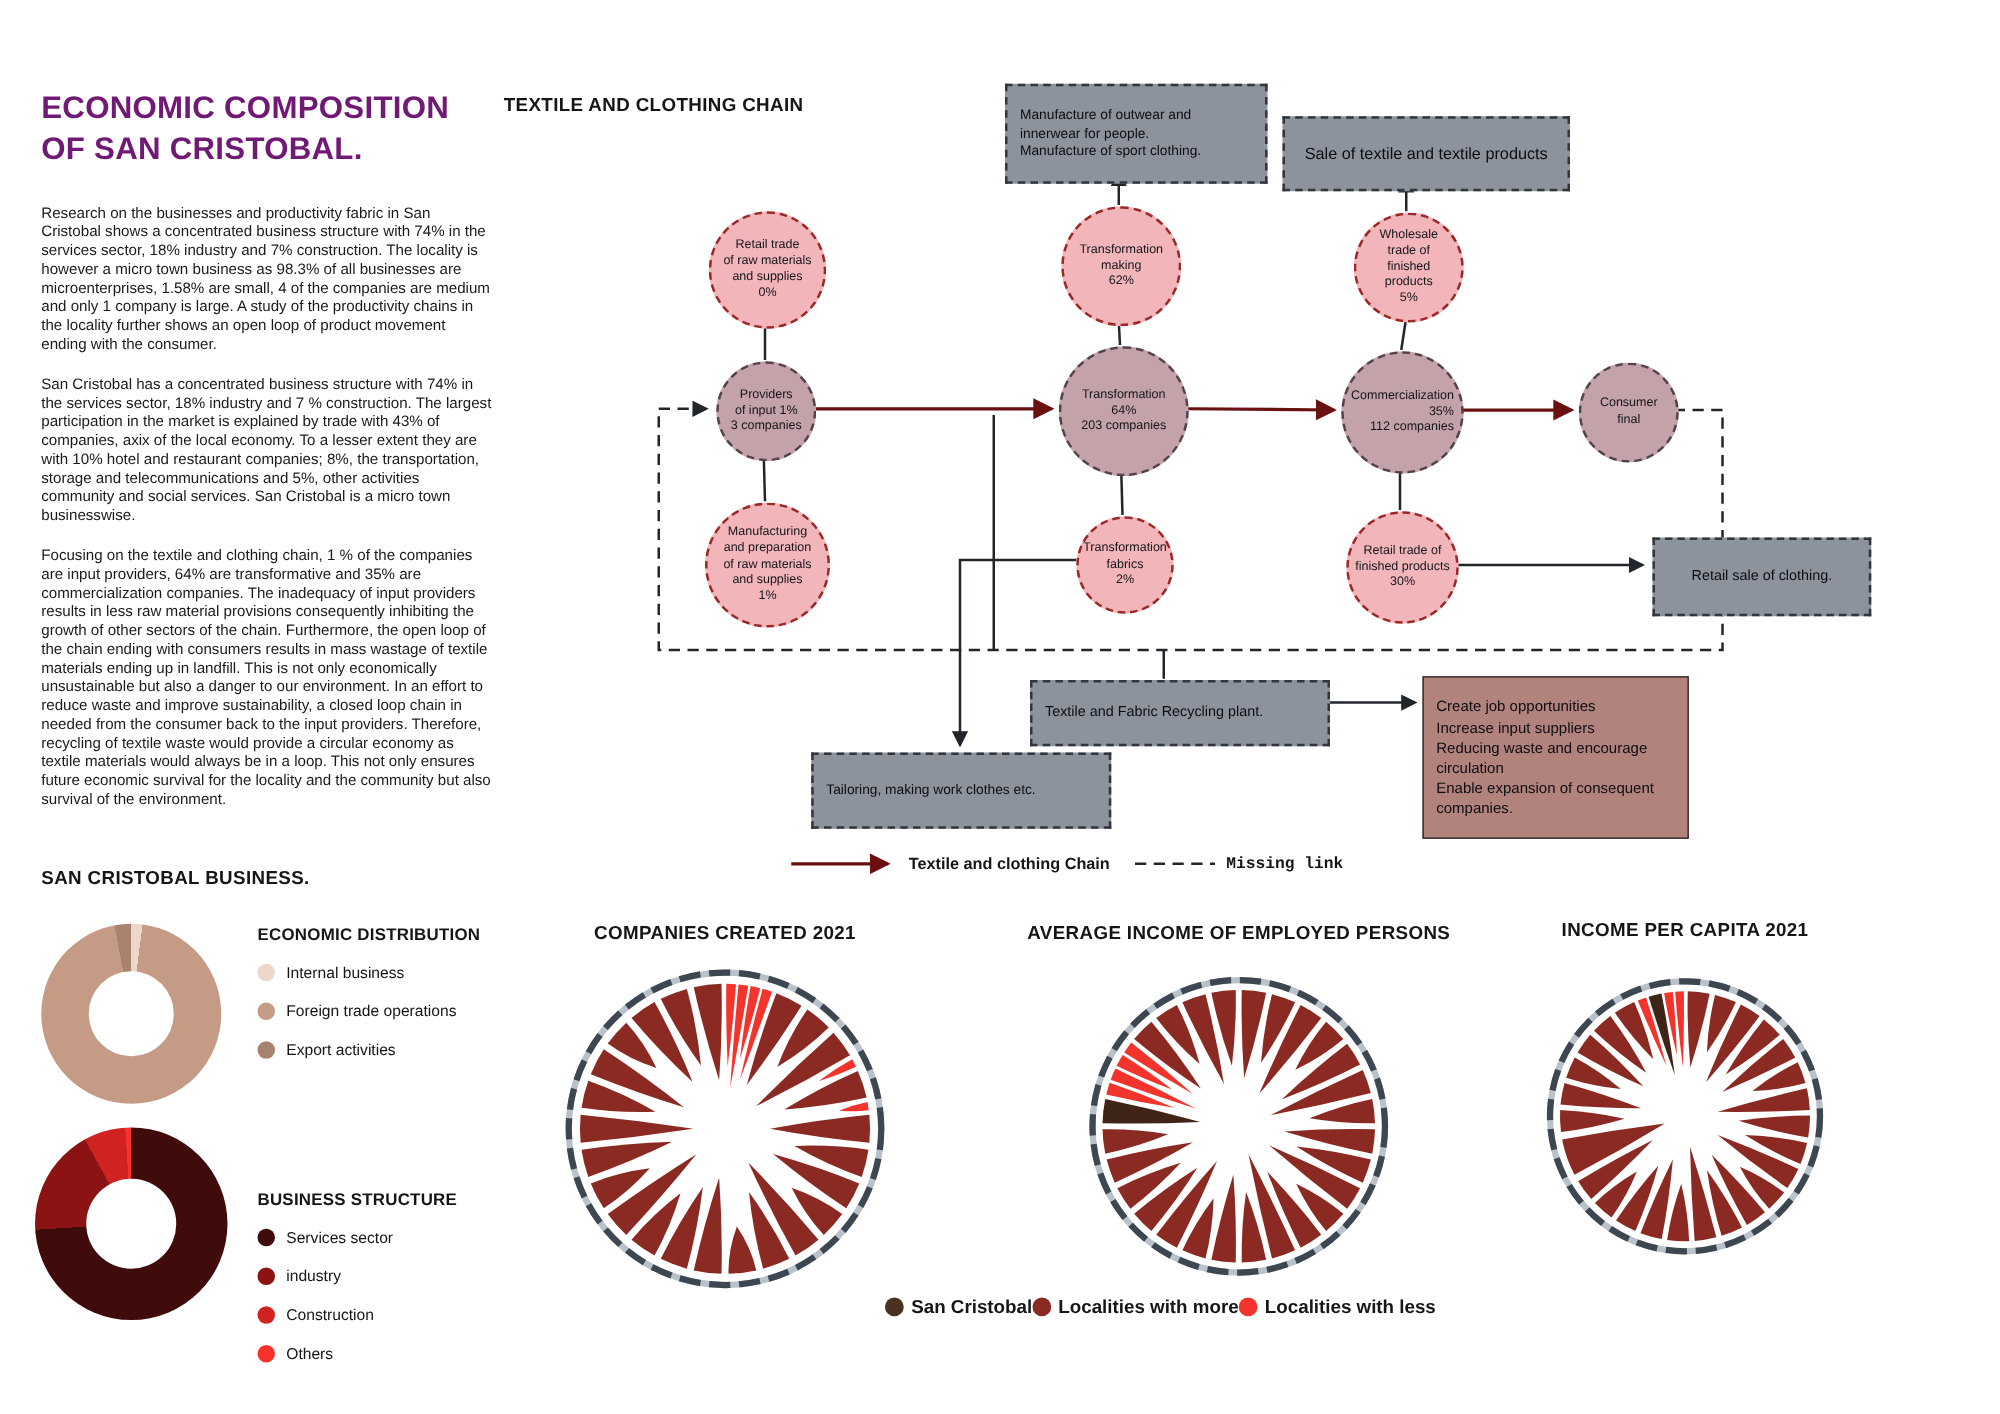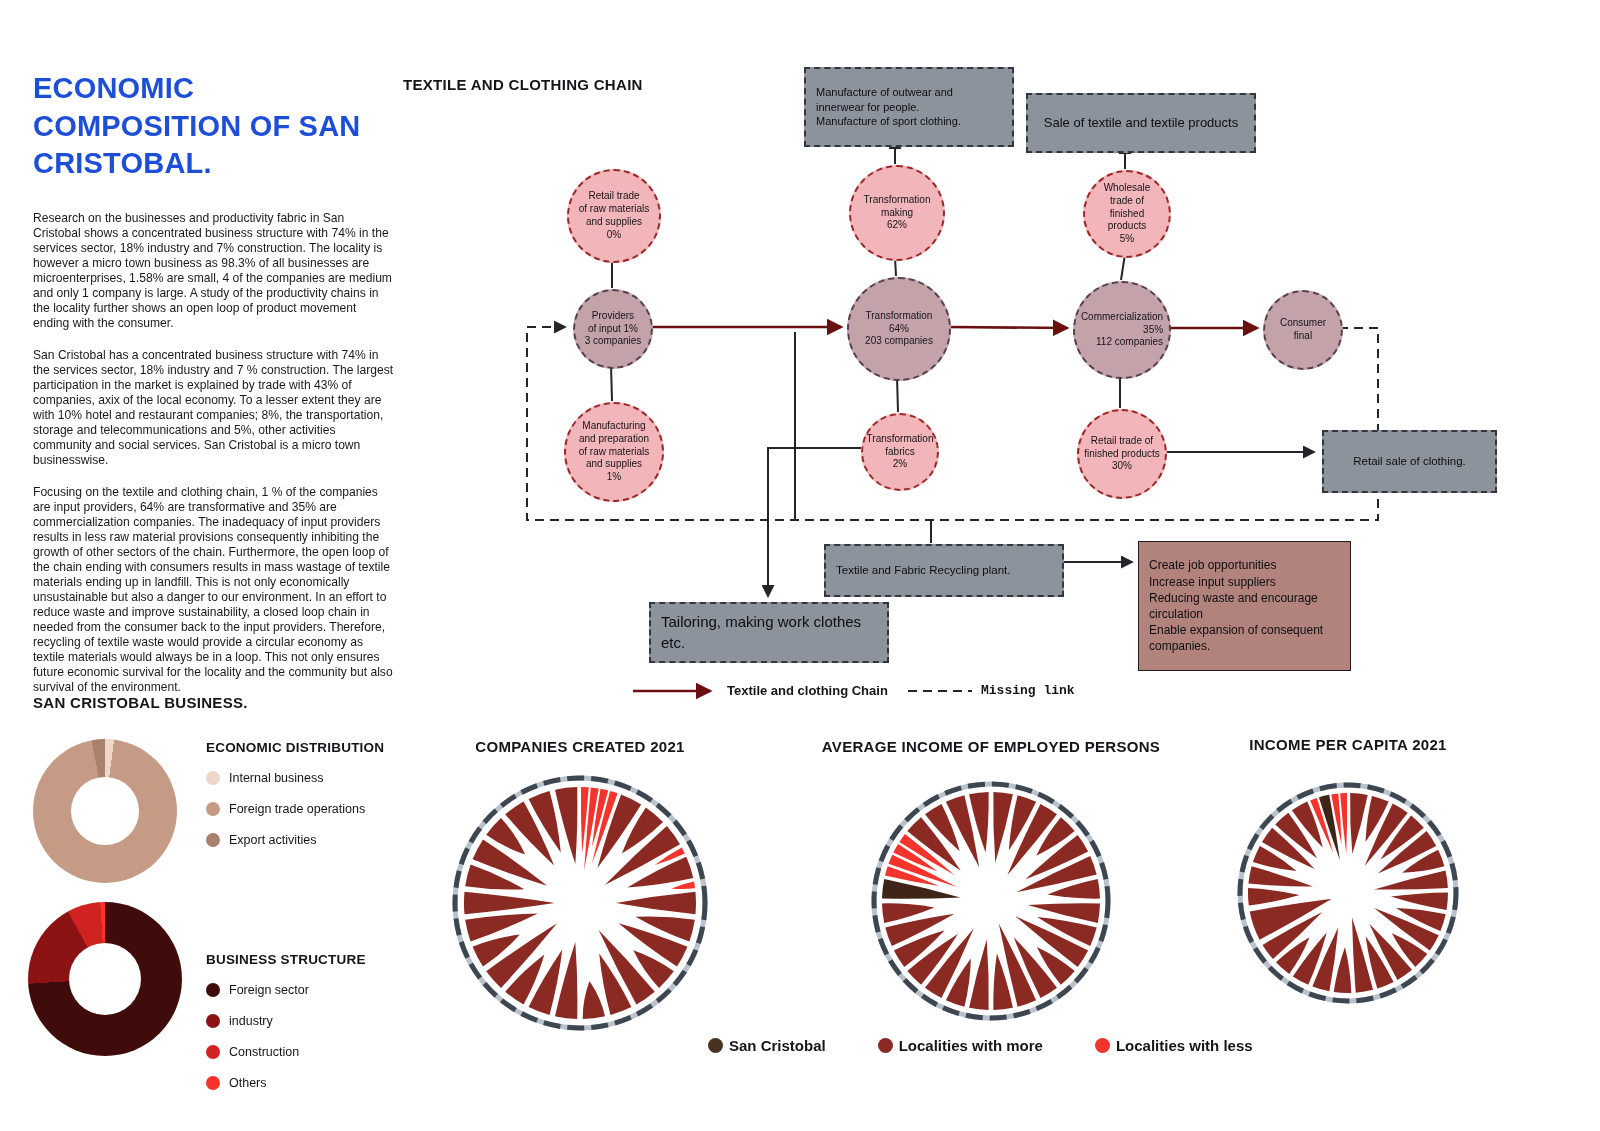--- a/index.html
+++ b/index.html
@@ -2,21 +2,21 @@
 <html><head>
 <meta charset="utf-8">
 <title>Economic Composition of San Cristobal</title>
 <style>
   html,body{margin:0;padding:0;background:#ffffff;}
   body{font-family:"Liberation Sans",sans-serif;color:#15151a;}
   #canvas{position:relative;width:1600px;height:1131px;background:#ffffff;overflow:hidden;}
 
   
   .left-col{position:absolute;left:33px;top:70px;width:362px;}
-  .page-title{font-size:29px;font-weight:700;line-height:1.3;letter-spacing:.2px;color:#1d4ed8;}
+  .page-title{font-size:25px;font-weight:700;line-height:1.3;letter-spacing:.2px;color:#701a75;}
   .paragraphs{margin-top:28px;}
   .paragraphs p{font-size:12.1px;line-height:1.24;margin:0 0 17px 0;color:#1a1a1a;}
 
   .biz-heading{position:absolute;left:33px;top:694px;font-size:15px;font-weight:700;letter-spacing:.3px;}
 
   
   .donut{position:absolute;border-radius:50%;}
   .donut .hole{position:absolute;left:26.5%;top:26.5%;width:47%;height:47%;border-radius:50%;background:#ffffff;}
   #donut-econ{left:33px;top:739px;width:144px;height:144px;}
   #donut-biz{left:28px;top:902px;width:154px;height:154px;}
@@ -46,21 +46,21 @@
   .chain-box .box-text{width:100%;}
   .chain-box.gray{background:#8d939c;border:2px dashed #33373d;padding:6px 10px;}
   .chain-box.brown{background:#b2837c;border:1px solid #1c1c1c;padding:8px 10px;font-size:12px;}
   .chain-box.align-center .box-text{text-align:center;}
 
   .chain-legend-label{position:absolute;font-size:13px;font-weight:600;}
 
   
   .radial-title{position:absolute;transform:translateX(-50%);font-size:15px;font-weight:700;letter-spacing:.3px;white-space:nowrap;}
 
-  .bottom-legend{position:absolute;left:708px;top:1037px;display:flex;gap:52px;}
+  .bottom-legend{position:absolute;left:708px;top:1037px;display:flex;}
   .bottom-legend .lg-row{margin-bottom:0;}
   .bottom-legend .lg-dot{width:15px;height:15px;flex:0 0 15px;margin-right:6px;}
   .bottom-legend .lg-label{font-size:15px;font-weight:600;}
 </style>
 </head>
 <body>
 
 <div id="canvas">
 
   <div class="left-col">
@@ -96,21 +96,21 @@
   </div>
 
   <div class="donut" id="donut-biz" style="background: conic-gradient(rgb(64, 11, 11) 0deg, rgb(64, 11, 11) 266.4deg, rgb(140, 19, 19) 266.4deg, rgb(140, 19, 19) 331.2deg, rgb(209, 34, 34) 331.2deg, rgb(209, 34, 34) 356.4deg, rgb(248, 49, 44) 356.4deg, rgb(248, 49, 44) 360deg);">
     <div class="hole"></div>
   </div>
   <div class="side-legend" id="legend-biz">
     <div class="lg-title">BUSINESS STRUCTURE</div>
     <div id="legend-biz-items">
         <div class="lg-row">
           <span class="lg-dot" style="background: rgb(64, 11, 11);"></span>
-          <span class="lg-label">Foreign sector</span>
+          <span class="lg-label">Services sector</span>
         </div>
         <div class="lg-row">
           <span class="lg-dot" style="background: rgb(140, 19, 19);"></span>
           <span class="lg-label">industry</span>
         </div>
         <div class="lg-row">
           <span class="lg-dot" style="background: rgb(209, 34, 34);"></span>
           <span class="lg-label">Construction</span>
         </div>
         <div class="lg-row">
@@ -296,21 +296,21 @@
       </div>
       <div class="chain-box gray align-center" style="left: 1026px; top: 93px; width: 206px; height: 44px; font-size: 13px;">
         <div class="box-text">Sale of textile and textile products</div>
       </div>
       <div class="chain-box gray align-center" style="left: 1322px; top: 430px; width: 151px; height: 47px; font-size: 11.5px;">
         <div class="box-text">Retail sale of clothing.</div>
       </div>
       <div class="chain-box gray" style="left: 824px; top: 544px; width: 216px; height: 37px; font-size: 11.5px;">
         <div class="box-text">Textile and Fabric Recycling plant.</div>
       </div>
-      <div class="chain-box gray" style="left: 649px; top: 602px; width: 216px; height: 45px; font-size: 15px;">
+      <div class="chain-box gray" style="left: 649px; top: 602px; width: 216px; height: 45px; font-size: 11px;">
         <div class="box-text">Tailoring, making work clothes etc.</div>
       </div>
       <div class="chain-box brown" style="left: 1138px; top: 541px; width: 191px; height: 112px; font-size: 12px;">
         <div class="box-text">Create job opportunities<br>Increase input suppliers<br>Reducing waste and encourage circulation<br>Enable expansion of consequent companies.</div>
       </div>
     </div>
 
   <div class="chain-legend-label" style="left:727px;top:683px;">Textile  and clothing Chain</div>
   <div class="chain-legend-label" style="left:981px;top:683px;font-family:Liberation Mono, monospace;">Missing link</div>
 

